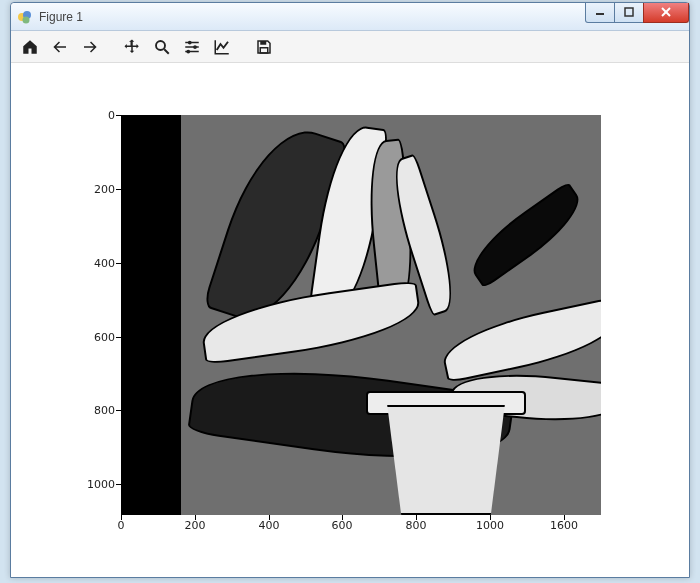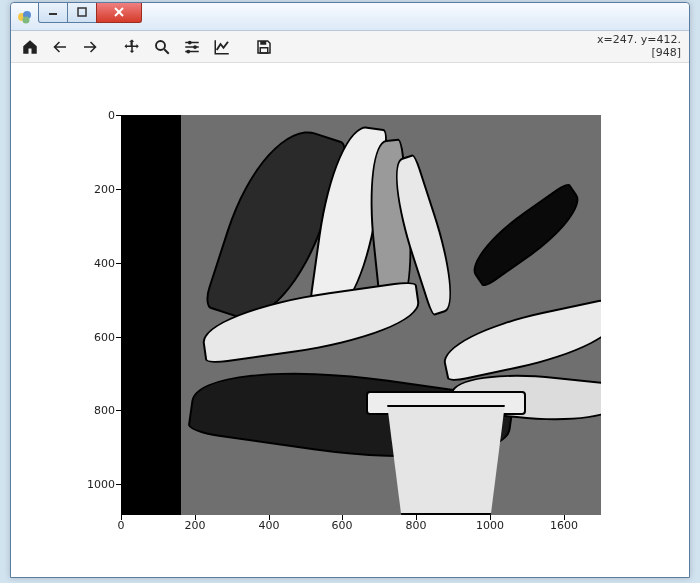--- a/index.html
+++ b/index.html
@@ -181,20 +181,21 @@
 <div class="window">
 
   <div class="titlebar">
     <span class="title-icon">
       <svg viewBox="0 0 16 16" width="16" height="16">
         <circle cx="5" cy="8" r="4" fill="#f4c94b"></circle>
         <circle cx="10" cy="6" r="4" fill="#5a8fd6"></circle>
         <circle cx="9" cy="11" r="3.5" fill="#7fb97f"></circle>
       </svg>
     </span>
+    <span class="title-text">Figure 1</span>
     <div class="win-controls">
       <div class="win-btn min">
         <svg width="10" height="10">
             <line x1="1" y1="7" x2="9" y2="7" stroke="#333" stroke-width="2"></line>
           </svg>
       </div>
       <div class="win-btn">
         <svg width="10" height="10">
             <rect x="1" y="1" width="8" height="8" fill="none" stroke="#333" stroke-width="1.5"></rect>
           </svg>
@@ -254,24 +255,20 @@
     </div>
     <div class="tool-sep"></div>
     <div class="tool-btn" title="Save">
       <svg width="18" height="18" viewBox="0 0 24 24">
           <path d="M4 4h13l3 3v13H4z" fill="none" stroke="#222" stroke-width="2"></path>
           <rect x="7" y="4" width="8" height="5" fill="#222"></rect>
           <rect x="7" y="13" width="10" height="7" fill="none" stroke="#222" stroke-width="2"></rect>
         </svg>
     </div>
 
-    <div class="coord">
-      <div>x=247. y=412.</div>
-      <div>[948]</div>
-    </div>
   </div>
 
   <div class="canvas-area">
     <div class="plot">
       <div class="plot-img">
         <div class="blackstrip"></div>
         <div class="leaf" style="left:110px; top:10px; width:90px; height:200px; transform:rotate(18deg); background:#2a2a2a;"></div>
         <div class="leaf" style="left:200px; top:10px; width:55px; height:190px; transform:rotate(8deg); background:#efefef;"></div>
         <div class="leaf" style="left:250px; top:25px; width:40px; height:170px; transform:rotate(-6deg); background:#9a9a9a;"></div>
         <div class="leaf" style="left:285px; top:40px; width:35px; height:160px; transform:rotate(-18deg); background:#e8e8e8;"></div>

